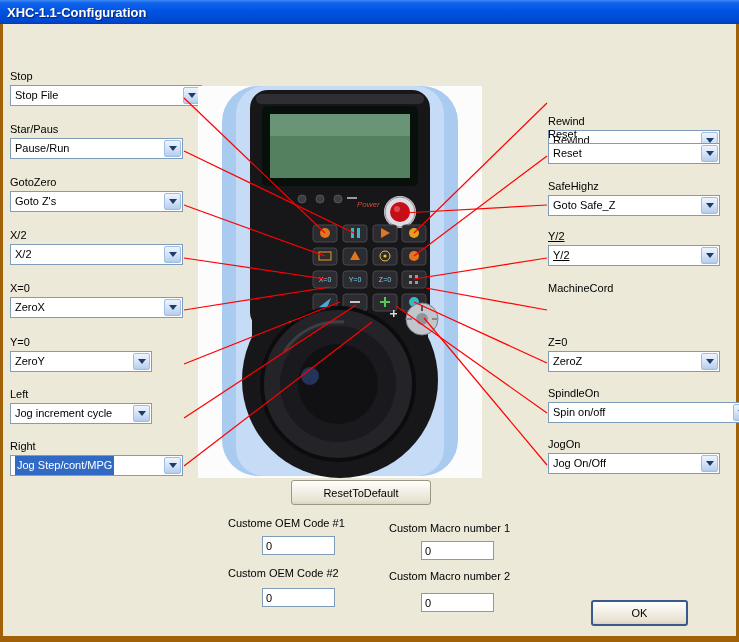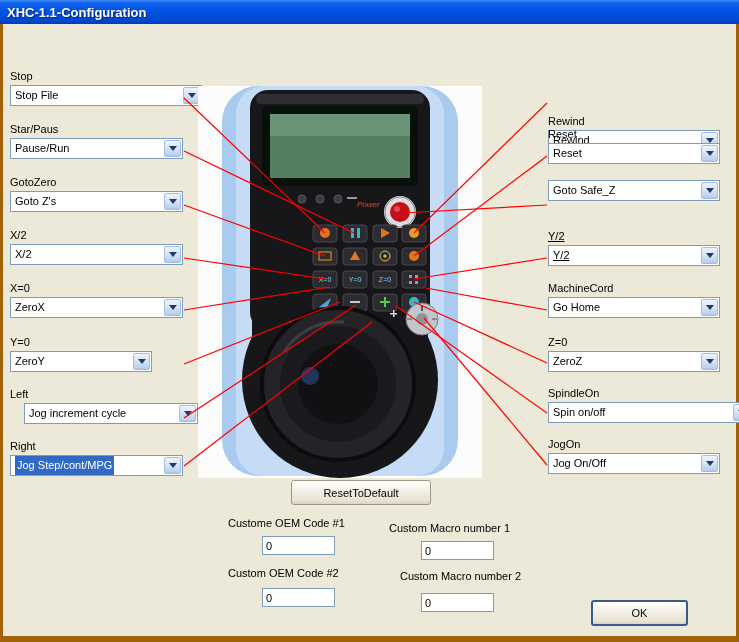--- a/index.html
+++ b/index.html
@@ -92,21 +92,21 @@
   </div>
   <div class="field" style="left:10px; top:336px;">
     <div class="flabel">Y=0</div>
     <div class="combo" style="width:142px;">
       <span class="val">ZeroY</span>
       <span class="arrow"></span>
     </div>
   </div>
   <div class="field" style="left:10px; top:388px;">
     <div class="flabel">Left</div>
-    <div class="combo" style="width:174px;margin-left:14px;">
+    <div class="combo" style="width:142px;">
       <span class="val">Jog increment cycle</span>
       <span class="arrow"></span>
     </div>
   </div>
   <div class="field" style="left:10px; top:440px;">
     <div class="flabel">Right</div>
     <div class="combo" style="width:173px;">
       <span class="val sel">Jog Step/cont/MPG</span>
       <span class="arrow"></span>
     </div>
@@ -120,38 +120,35 @@
     </div>
   </div>
   <div class="field" style="left:548px; top:128px;">
     <div class="flabel">Reset</div>
     <div class="combo" style="width:172px;">
       <span class="val">Reset</span>
       <span class="arrow"></span>
     </div>
   </div>
   <div class="field" style="left:548px; top:180px;">
+    <div class="flabel">SafeHighz</div>
     <div class="combo" style="width:172px;">
       <span class="val">Goto Safe_Z</span>
       <span class="arrow"></span>
     </div>
   </div>
   <div class="field" style="left:548px; top:230px;text-decoration:underline;">
     <div class="flabel">Y/2</div>
     <div class="combo" style="width:172px;">
       <span class="val">Y/2</span>
       <span class="arrow"></span>
     </div>
   </div>
   <div class="field" style="left:548px; top:282px;">
     <div class="flabel">MachineCord</div>
-    <div class="combo" style="width:172px;">
-      <span class="val">Go Home</span>
-      <span class="arrow"></span>
-    </div>
   </div>
   <div class="field" style="left:548px; top:336px;">
     <div class="flabel">Z=0</div>
     <div class="combo" style="width:172px;">
       <span class="val">ZeroZ</span>
       <span class="arrow"></span>
     </div>
   </div>
   <div class="field" style="left:548px; top:387px;">
     <div class="flabel">SpindleOn</div>
@@ -304,17 +301,17 @@
 
   <div class="blabel" style="left:228px; top:517px;">Custome OEM Code #1</div>
   <input class="txt" style="left: 262px; top: 536px;" value="0">
 
   <div class="blabel" style="left:389px; top:522px;">Custom Macro number 1</div>
   <input class="txt" style="left: 421px; top: 541px;" value="0">
 
   <div class="blabel" style="left:228px; top:567px;">Custom OEM Code #2</div>
   <input class="txt" style="left: 262px; top: 588px;" value="0">
 
-  <div class="blabel" style="left:389px; top:570px;margin-left:11px;">Custom Macro number 2</div>
+  <div class="blabel" style="left:389px; top:570px;">Custom Macro number 2</div>
   <input class="txt" style="left: 421px; top: 593px;" value="0">
 
   <button class="btn btn-default" style="left:591px; top:600px; width:97px; height:26px;">OK</button>
 </div>
 
 </body></html>

